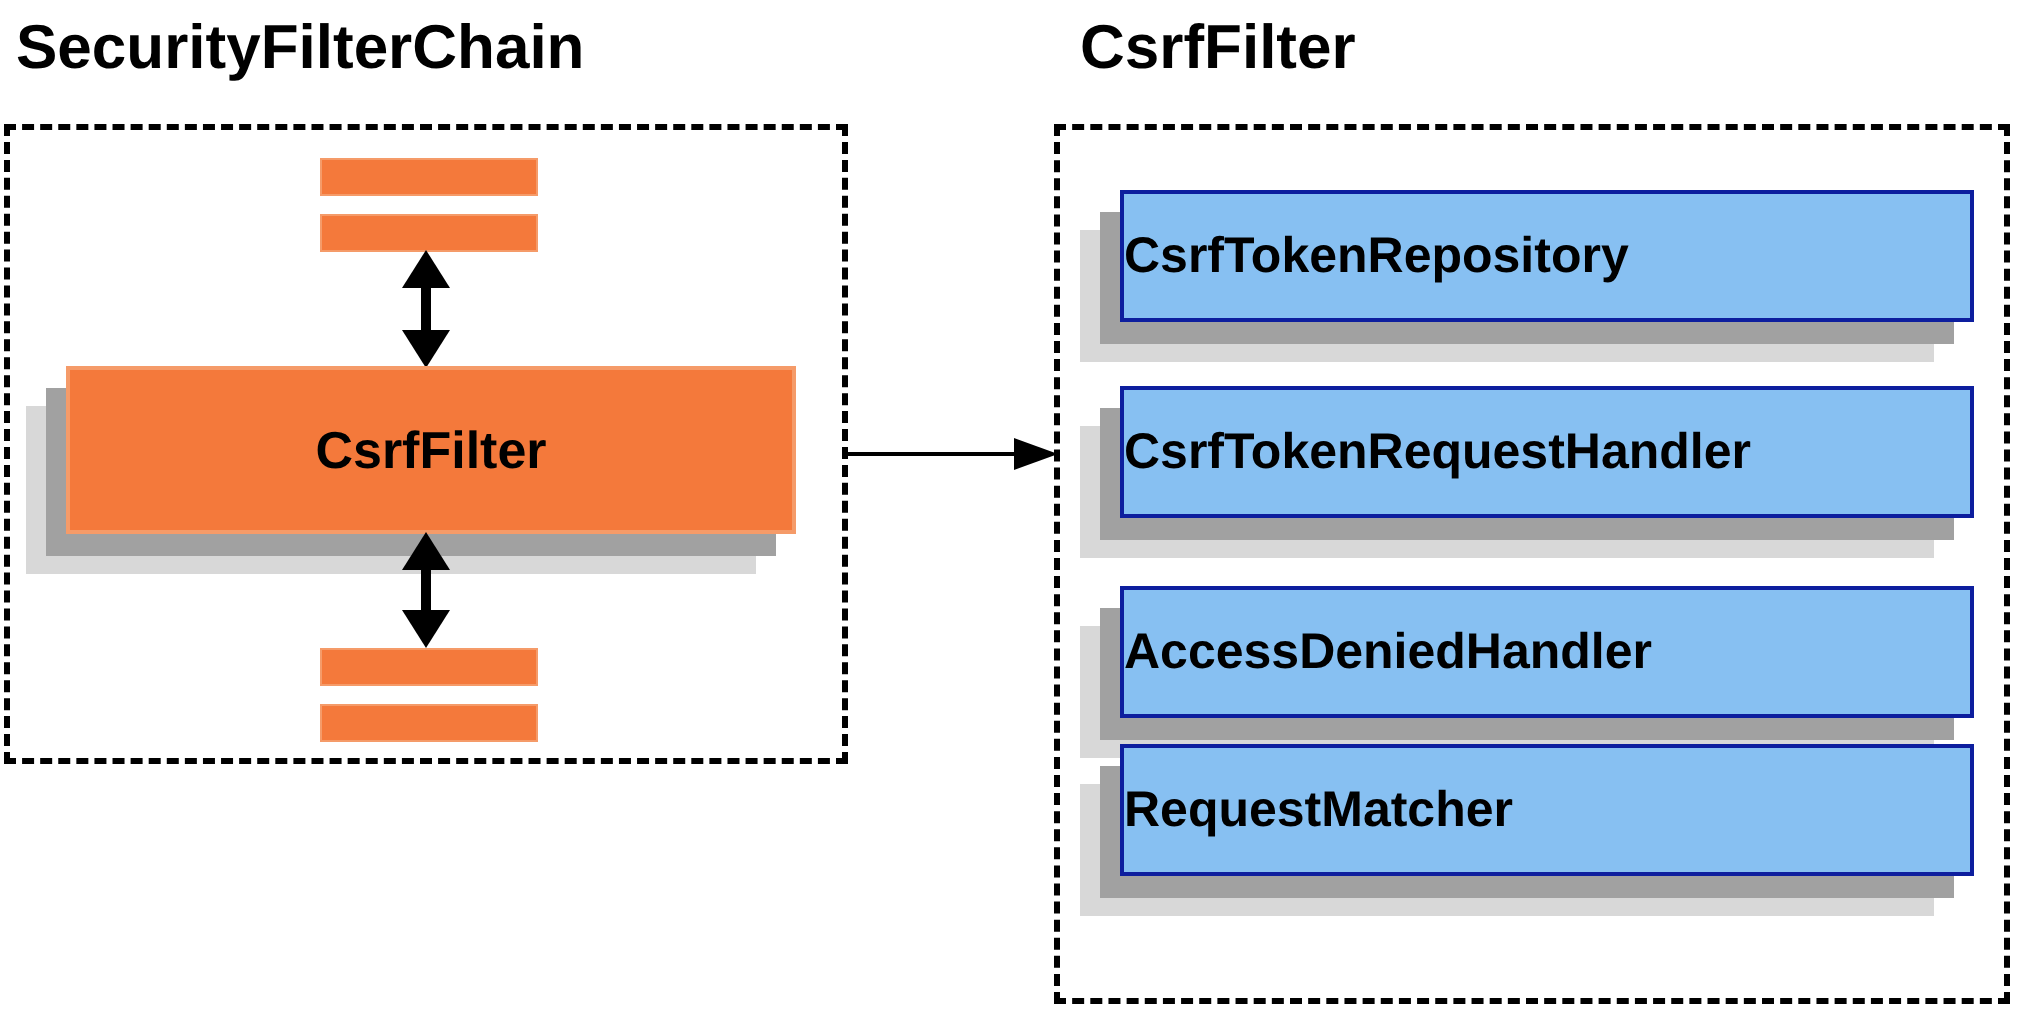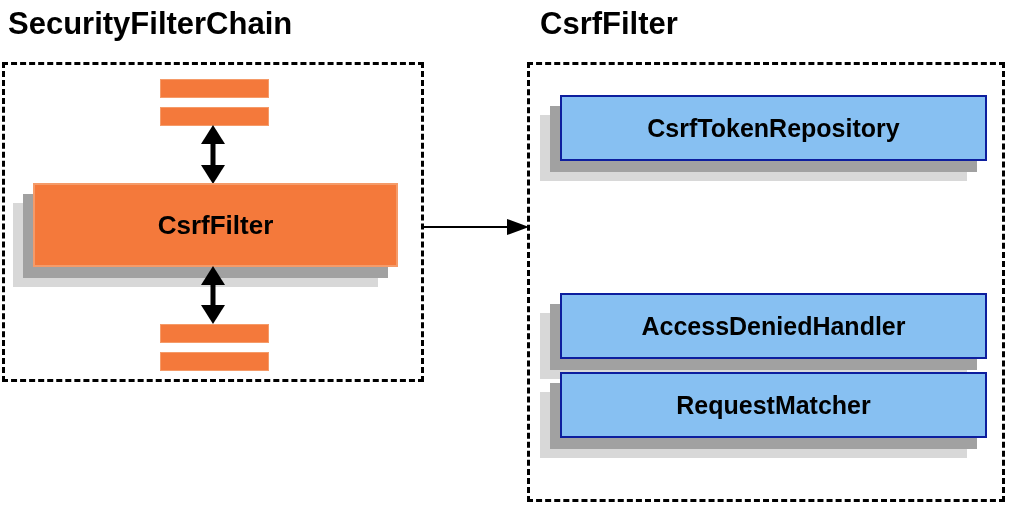--- a/index.html
+++ b/index.html
@@ -55,21 +55,21 @@
     font-size: 26px; font-weight: bold; color: #000000;
   }
 
   .component-box {
     position: absolute;
     left: 560px;
     width: 427px; height: 66px;
     background: #87C0F2;
     border: 2px solid #0D1E9E;
     box-shadow: -10px 11px 0 #A1A1A1, -20px 20px 0 #D8D8D8;
-    display: flex; align-items: center; justify-content: center;
+    display: flex; align-items: center; 
     font-size: 25px; font-weight: bold; color: #000000;
   }
   #component-0 { top: 95px; }
   #component-1 { top: 193px; }
   #component-2 { top: 293px; }
   #component-3 { top: 372px; }
 
   .arrow-svg { position: absolute; display: block; }
   #arrow-top    { left: 199px; top: 125px; }
   #arrow-bottom { left: 199px; top: 266px; }
@@ -112,20 +112,23 @@
     <line x1="0" y1="9" x2="86" y2="9" stroke="#000000" stroke-width="2"></line>
     <polygon points="106,9 84,1 84,17" fill="#000000"></polygon>
   </svg>
 
   <div class="dashed-box" id="csrf-boundary"></div>
 
   <div class="component-box" id="component-0">
     <span>CsrfTokenRepository</span>
   </div>
 
+  <div class="component-box" id="component-1">
+    <span>CsrfTokenRequestHandler</span>
+  </div>
 
   <div class="component-box" id="component-2">
     <span>AccessDeniedHandler</span>
   </div>
 
   <div class="component-box" id="component-3">
     <span>RequestMatcher</span>
   </div>
 
 </div>

